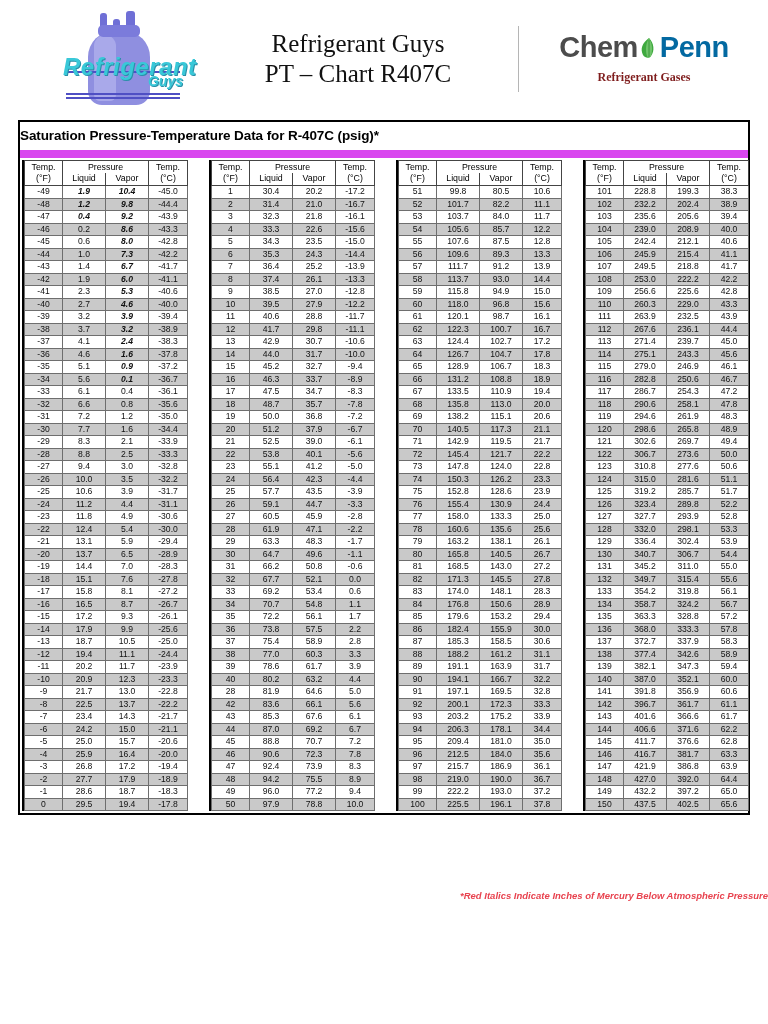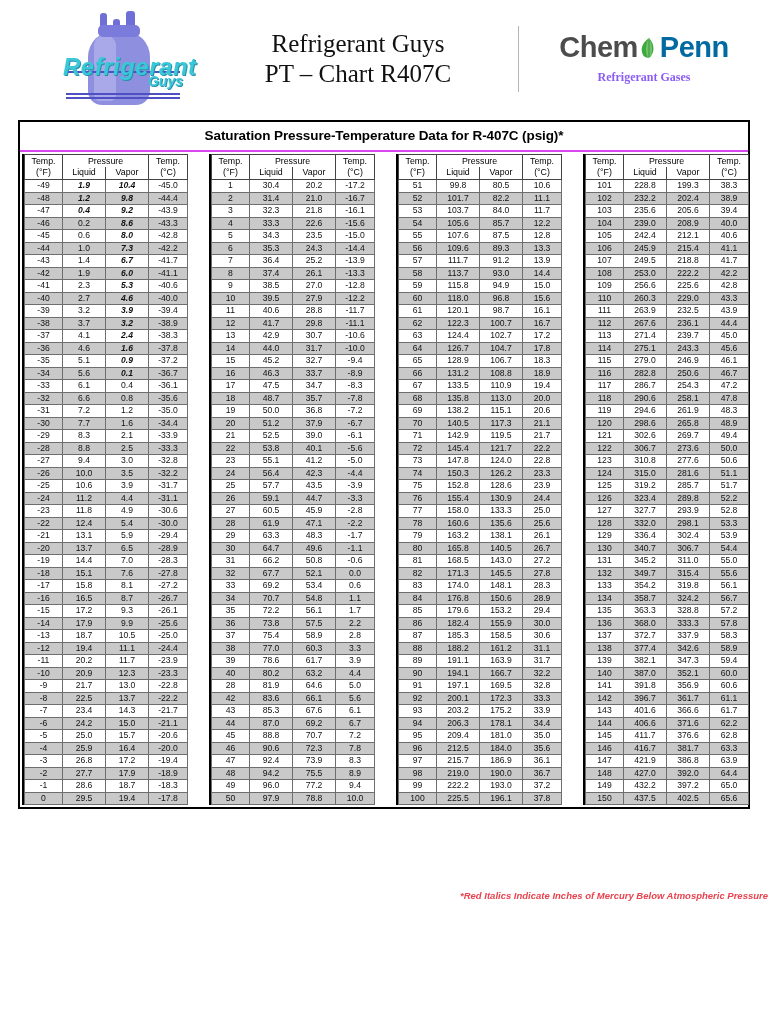--- a/index.html
+++ b/index.html
@@ -134,39 +134,38 @@
     width: 20px; height: 24px;
     vertical-align: -4px;
     margin: 0 1px;
   }
   .cp-leaf svg { display: block; }
   .cp-sub {
     margin-top: 8px;
     font-family: "Liberation Serif", serif;
     font-weight: bold;
     font-size: 12px;
-    color: #8b5cf6;
+    color: #7f1d1d;
   }
 
   
   .table-frame {
     position: absolute;
     left: 18px; top: 120px;
     width: 732px;
     border: 2px solid #000000;
     background: #ffffff;
   }
   .table-title {
-    text-align: center;
     font-family: "Liberation Sans", sans-serif;
     font-weight: bold;
     font-size: 13.5px;
     color: #000000;
     padding: 6px 0 7px 0;
-    border-bottom: 2px solid #d946ef;
+    border-bottom: 8px solid #d946ef;
     letter-spacing: -0.1px;
   }
   .blocks {
     display: flex;
     align-items: flex-start;
     padding: 2px 1px 2px 2px;
   }
   .gap { width: 24px; flex: none; }
   .block {
     flex: none;

